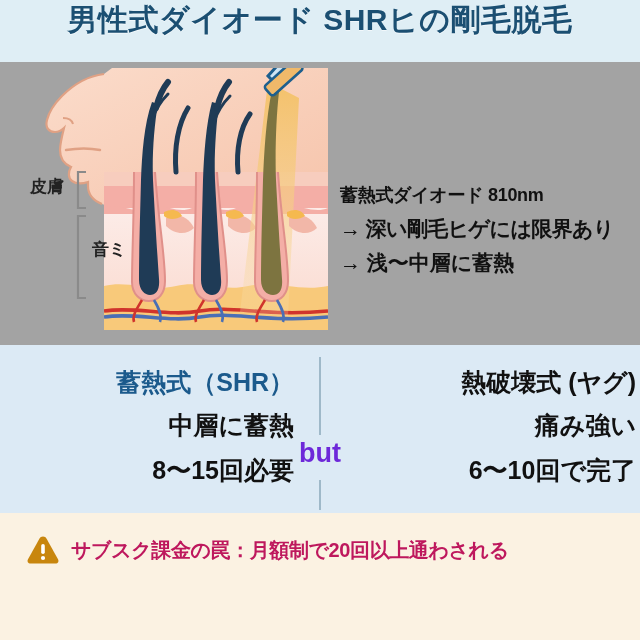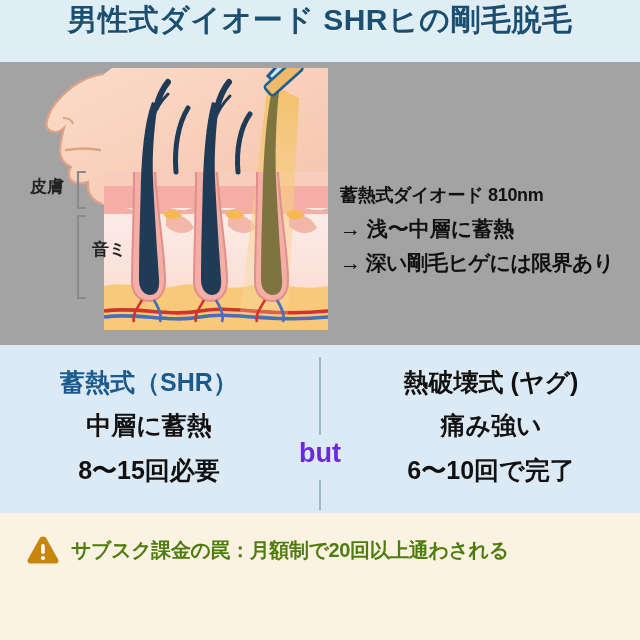--- a/index.html
+++ b/index.html
@@ -45,21 +45,21 @@
   .hero-line.l2{font-size:21px;line-height:34px;}
   .hero-line.l3{font-size:21px;line-height:34px;letter-spacing:-.6px;}
 
   
   .compare{
     position:absolute;left:0;top:345px;width:640px;height:168px;
     background:#dceaf5;
   }
   .compare-col{
     position:absolute;top:0;width:290px;height:168px;
-    display:flex;flex-direction:column;align-items:center;
+    display:flex;flex-direction:column;align-items:flex-end;
     padding-top:18px;box-sizing:border-box;
   }
   .compare-col.left{left:4px;}
   .compare-col.right{left:346px;}
   .compare-head{font-size:25px;font-weight:bold;white-space:nowrap;line-height:38px;}
   .compare-head.shr{color:#1b5a8c;}
   .compare-head.yag{color:#111;}
   .compare-body{font-size:25px;font-weight:bold;color:#111;white-space:nowrap;line-height:41px;margin-top:4px;text-align:center;}
 
   .divider-top{
@@ -78,21 +78,21 @@
     position:absolute;left:0;top:513px;width:640px;height:127px;
     background:#fbf2e2;
   }
   .warn-row{
     position:absolute;left:26px;display:flex;align-items:center;
   }
   .warn-row.r1{top:21px;}
   .warn-row.r2{top:67px;}
   .warn-icon{width:34px;height:32px;flex:0 0 34px;margin-right:11px;}
   .warn-icon svg{display:block;width:34px;height:32px;}
-  .warn-text{font-size:20px;font-weight:bold;color:#4d7c0f;white-space:nowrap;letter-spacing:-.4px;}
+  .warn-text{font-size:20px;font-weight:bold;color:#be185d;white-space:nowrap;letter-spacing:-.4px;}
 </style>
 </head>
 <body>
 
 <div id="page">
 
   <div class="header">
     <div class="header-title">男性式ダイオード SHRヒの剛毛脱毛</div>
   </div>
 
@@ -214,22 +214,22 @@
         <div class="depth-label deep">音ミ</div>
         <svg width="118" height="262" style="position:absolute;left:0;top:0;">
           <path d="M70 104 L62 104 L62 140 L70 140" fill="none" stroke="#8a8a8a" stroke-width="2.2"></path>
           <path d="M70 148 L62 148 L62 230 L70 230" fill="none" stroke="#8a8a8a" stroke-width="2.2"></path>
         </svg>
       </div>
     </div>
 
     <div class="hero-text">
       <div class="hero-line l1">蓄熱式ダイオード 810nm</div>
+      <div class="hero-line l3">→ 深い剛毛ヒゲには限界あり</div>
       <div class="hero-line l2">→ 浅〜中層に蓄熱</div>
-      <div class="hero-line l3">→ 深い剛毛ヒゲには限界あり</div>
     </div>
   </div>
 
   <div class="compare">
     <div class="compare-col left">
       <div class="compare-head shr">蓄熱式（SHR）</div>
       <div class="compare-body">中層に蓄熱</div>
       <div class="compare-body">8〜15回必要</div>
     </div>
 

